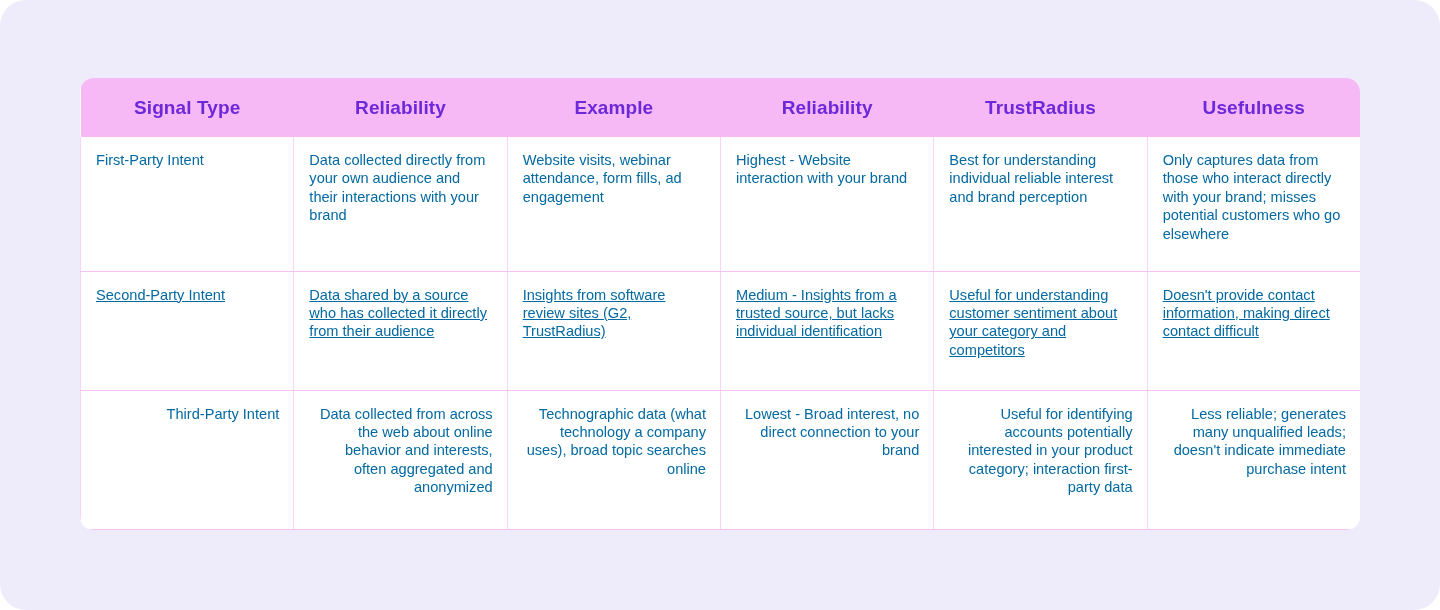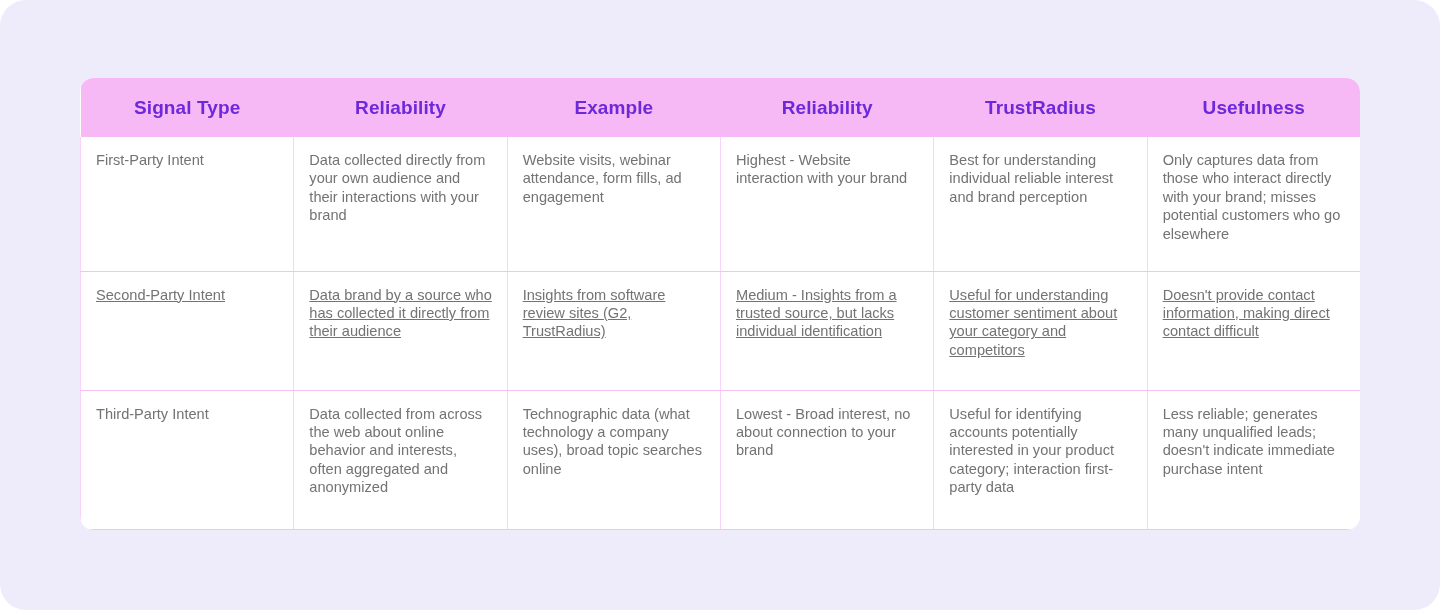--- a/index.html
+++ b/index.html
@@ -57,32 +57,33 @@
     color: #6d28d9;
     letter-spacing: 0.1px;
     border: none;
     box-sizing: border-box;
   }
   tbody td {
     padding: 14px 14px 14px 15px;
     vertical-align: top;
     font-size: 14.6px;
     line-height: 1.26;
-    color: #737373;
+    color: #0369a1;
     border-right: 1px solid #fbd2fb;
     border-bottom: 1px solid #f6c2f6;
     box-sizing: border-box;
     background: #ffffff;
     margin-left: 20px;
   }
   tbody td:first-child {
     border-left: 1px solid #fbd2fb;
   }
   tbody tr:last-child td {
     border-bottom: 1px solid #f6c2f6;
+    text-align: right;
   }
   tbody tr.row-0 td { height: 134px; }
   tbody tr.row-1 td { height: 119px; text-decoration: underline; }
   tbody tr.row-2 td { height: 139px; }
   .cell-text {
     display: block;
     white-space: pre-line;
   }
 </style>
 </head>
@@ -128,21 +129,21 @@
             </td>
           <td>
               <span class="cell-text">Only captures data from those who interact directly with your brand; misses potential customers who go elsewhere</span>
             </td>
         </tr>
         <tr class="row-1">
           <td>
               <span class="cell-text">Second-Party Intent</span>
             </td>
           <td>
-              <span class="cell-text">Data brand by a source who has collected it directly from their audience</span>
+              <span class="cell-text">Data shared by a source who has collected it directly from their audience</span>
             </td>
           <td>
               <span class="cell-text">Insights from software review sites (G2, TrustRadius)</span>
             </td>
           <td>
               <span class="cell-text">Medium - Insights from a trusted source, but lacks individual identification</span>
             </td>
           <td>
               <span class="cell-text">Useful for understanding customer sentiment about your category and competitors</span>
             </td>
@@ -154,21 +155,21 @@
           <td>
               <span class="cell-text">Third-Party Intent</span>
             </td>
           <td>
               <span class="cell-text">Data collected from across the web about online behavior and interests, often aggregated and anonymized</span>
             </td>
           <td>
               <span class="cell-text">Technographic data (what technology a company uses), broad topic searches online</span>
             </td>
           <td>
-              <span class="cell-text">Lowest - Broad interest, no about connection to your brand</span>
+              <span class="cell-text">Lowest - Broad interest, no direct connection to your brand</span>
             </td>
           <td>
               <span class="cell-text">Useful for identifying accounts potentially interested in your product category; interaction first-party data</span>
             </td>
           <td>
               <span class="cell-text">Less reliable; generates many unqualified leads; doesn't indicate immediate purchase intent</span>
             </td>
         </tr>
       </tbody>
     </table>

